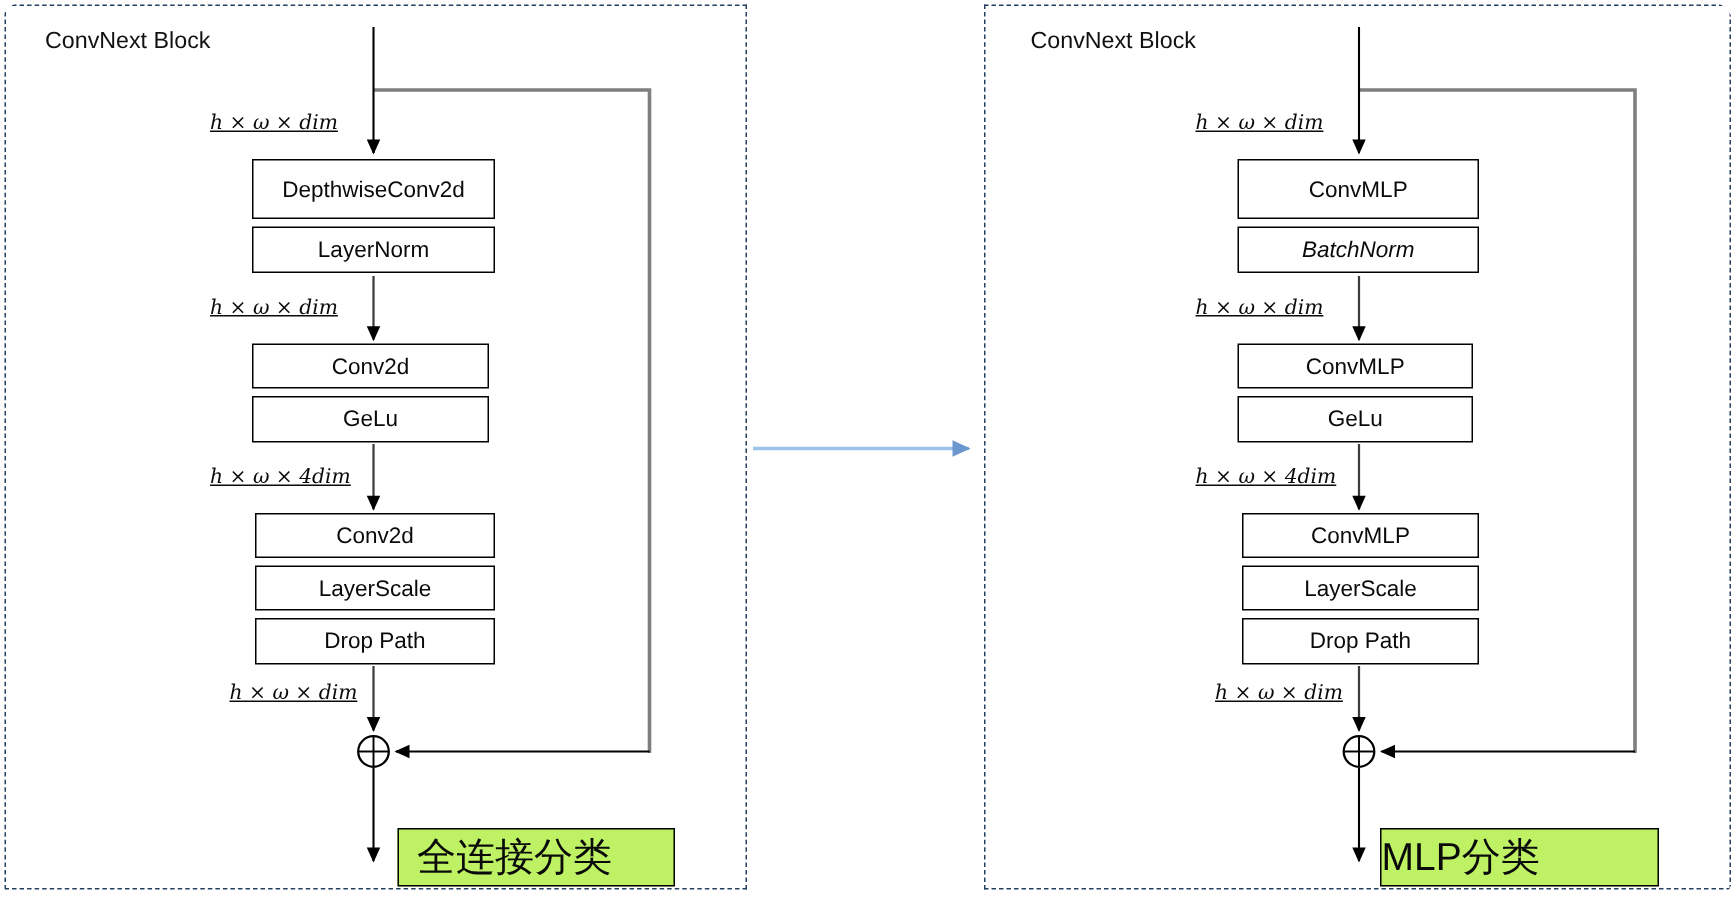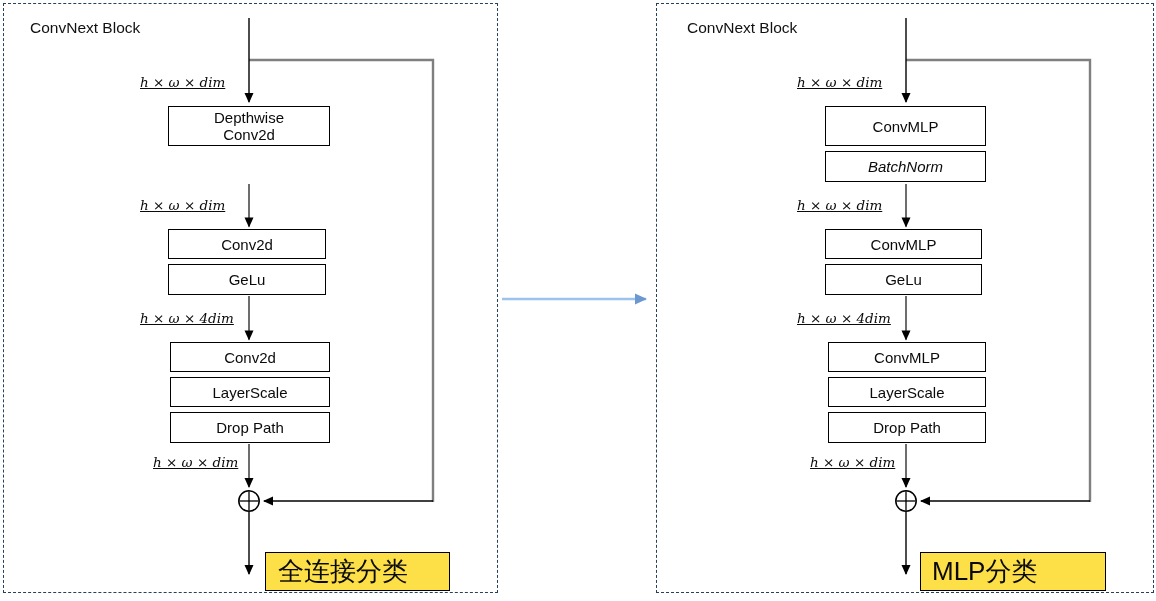--- a/index.html
+++ b/index.html
@@ -1,26 +1,26 @@
 <!DOCTYPE html>
 <html style="--panel-border: #24415e; --box-border: #000000; --arrow: #000000; --connector: #3d3d3d; --skip-connector: #7f7f7f; --transition-arrow-line: #9cc3ea; --transition-arrow-head: #6d98cf;"><head>
 <meta charset="utf-8">
 <style>
   html,body{margin:0;padding:0;background:#fff;}
   .stage{position:relative;width:1156px;height:601px;background:#fff;overflow:hidden;
-         font-family:"Liberation Sans",sans-serif;}
+         font-family:"Liberation Sans",sans-serif;border-radius:19px;}
   .overlay{position:absolute;left:0;top:0;width:1156px;height:601px;pointer-events:none;}
   .panel{position:absolute;border:1px dashed var(--panel-border,#24415e);background:transparent;}
   #panel-left{left:3px;top:3px;width:493px;height:588px;}
   #panel-right{left:656px;top:3px;width:496px;height:588px;}
   .panel-title{position:absolute;font:15.5px "Liberation Sans",sans-serif;color:#111;white-space:nowrap;}
   #title-left{left:30px;top:19px;}
   #title-right{left:687px;top:19px;}
   .box{position:absolute;border:1.4px solid var(--box-border,#000);background:#fff;
-       display:flex;flex-direction:column;align-items:center;justify-content:center;
+       display:flex;flex-direction:row;align-items:center;justify-content:center;
        font:15px "Liberation Sans",sans-serif;color:#0a0a0a;text-align:center;line-height:17px;
        box-sizing:border-box;}
   
   #l-box1{left:168px;top:106px;width:162px;height:40px;}
   #l-box2{left:168px;top:151px;width:162px;height:31px;}
   #l-box3{left:168px;top:229px;width:158px;height:30px;}
   #l-box4{left:168px;top:264px;width:158px;height:31px;}
   #l-box5{left:170px;top:342px;width:160px;height:30px;}
   #l-box6{left:170px;top:377px;width:160px;height:30px;}
   #l-box7{left:170px;top:412px;width:160px;height:31px;}
@@ -36,25 +36,25 @@
   .dim{position:absolute;font:italic 13.5px "DejaVu Serif",serif;color:#0a0a0a;white-space:nowrap;text-decoration:underline;}
   #l-dim1{left:140px;top:74px;}
   #l-dim2{left:140px;top:197px;}
   #l-dim3{left:140px;top:310px;}
   #l-dim4{left:153px;top:454px;}
   #r-dim1{left:797px;top:74px;}
   #r-dim2{left:797px;top:197px;}
   #r-dim3{left:797px;top:310px;}
   #r-dim4{left:810px;top:454px;}
   
-  .outbox{position:absolute;border:1.4px solid var(--box-border,#000);background:#fde047;
+  .outbox{position:absolute;border:1.4px solid var(--box-border,#000);background:#bef264;
           display:flex;align-items:center;font:26px "Liberation Sans","DejaVu Serif",serif;
           color:#0a0a0a;box-sizing:border-box;white-space:nowrap;}
   #out-left{left:265px;top:552px;width:185px;height:39px;padding-left:12px;}
-  #out-right{left:920px;top:552px;width:186px;height:39px;padding-left:11px;}
+  #out-right{left:920px;top:552px;width:186px;height:39px;}
 </style>
 </head>
 <body>
 
 <div class="stage">
 
   <div class="panel" id="panel-left"></div>
   <div class="panel" id="panel-right"></div>
 
   <svg class="overlay" width="1156" height="601" viewBox="0 0 1156 601">
@@ -106,20 +106,21 @@
 
   <div class="dim" id="r-dim1">h × ω × dim</div>
   <div class="dim" id="r-dim2">h × ω × dim</div>
   <div class="dim" id="r-dim3">h × ω × 4dim</div>
   <div class="dim" id="r-dim4">h × ω × dim</div>
 
   <div class="box" id="l-box1">
     <span>Depthwise</span>
     <span>Conv2d</span>
   </div>
+  <div class="box" id="l-box2">LayerNorm</div>
   <div class="box" id="l-box3">Conv2d</div>
   <div class="box" id="l-box4">GeLu</div>
   <div class="box" id="l-box5">Conv2d</div>
   <div class="box" id="l-box6">LayerScale</div>
   <div class="box" id="l-box7">Drop Path</div>
 
   <div class="box" id="r-box1">ConvMLP</div>
   <div class="box" id="r-box2">BatchNorm</div>
   <div class="box" id="r-box3">ConvMLP</div>
   <div class="box" id="r-box4">GeLu</div>

